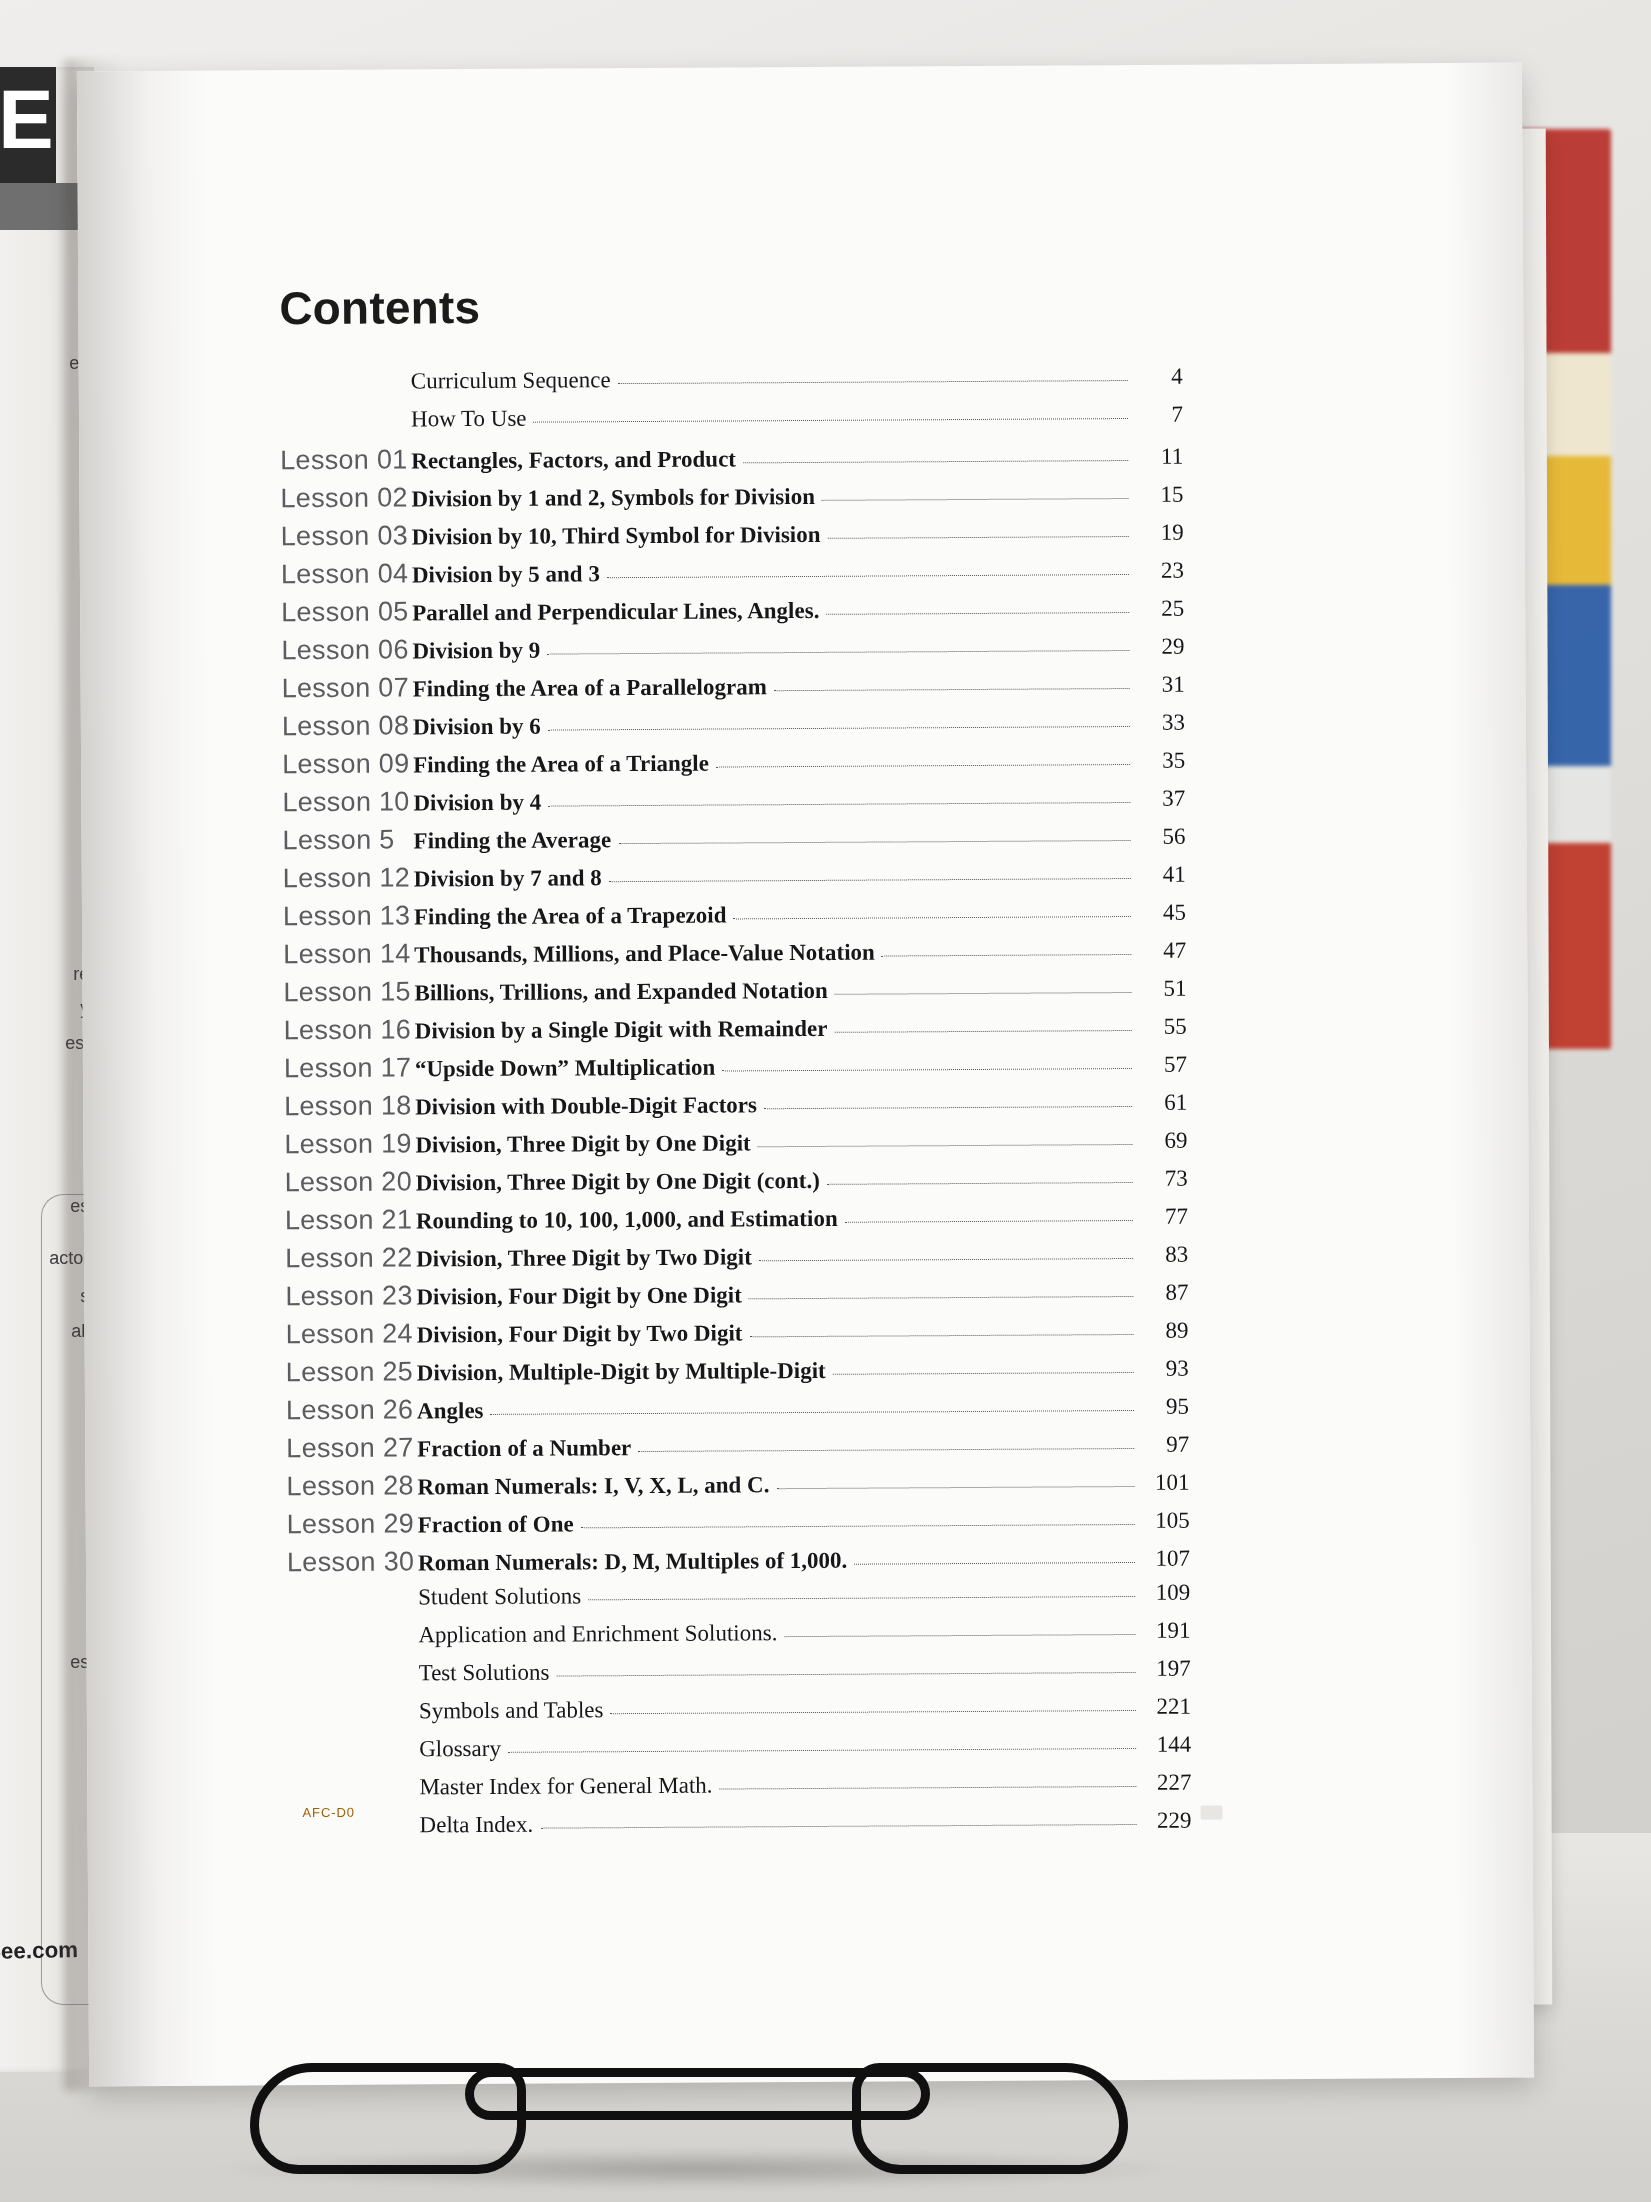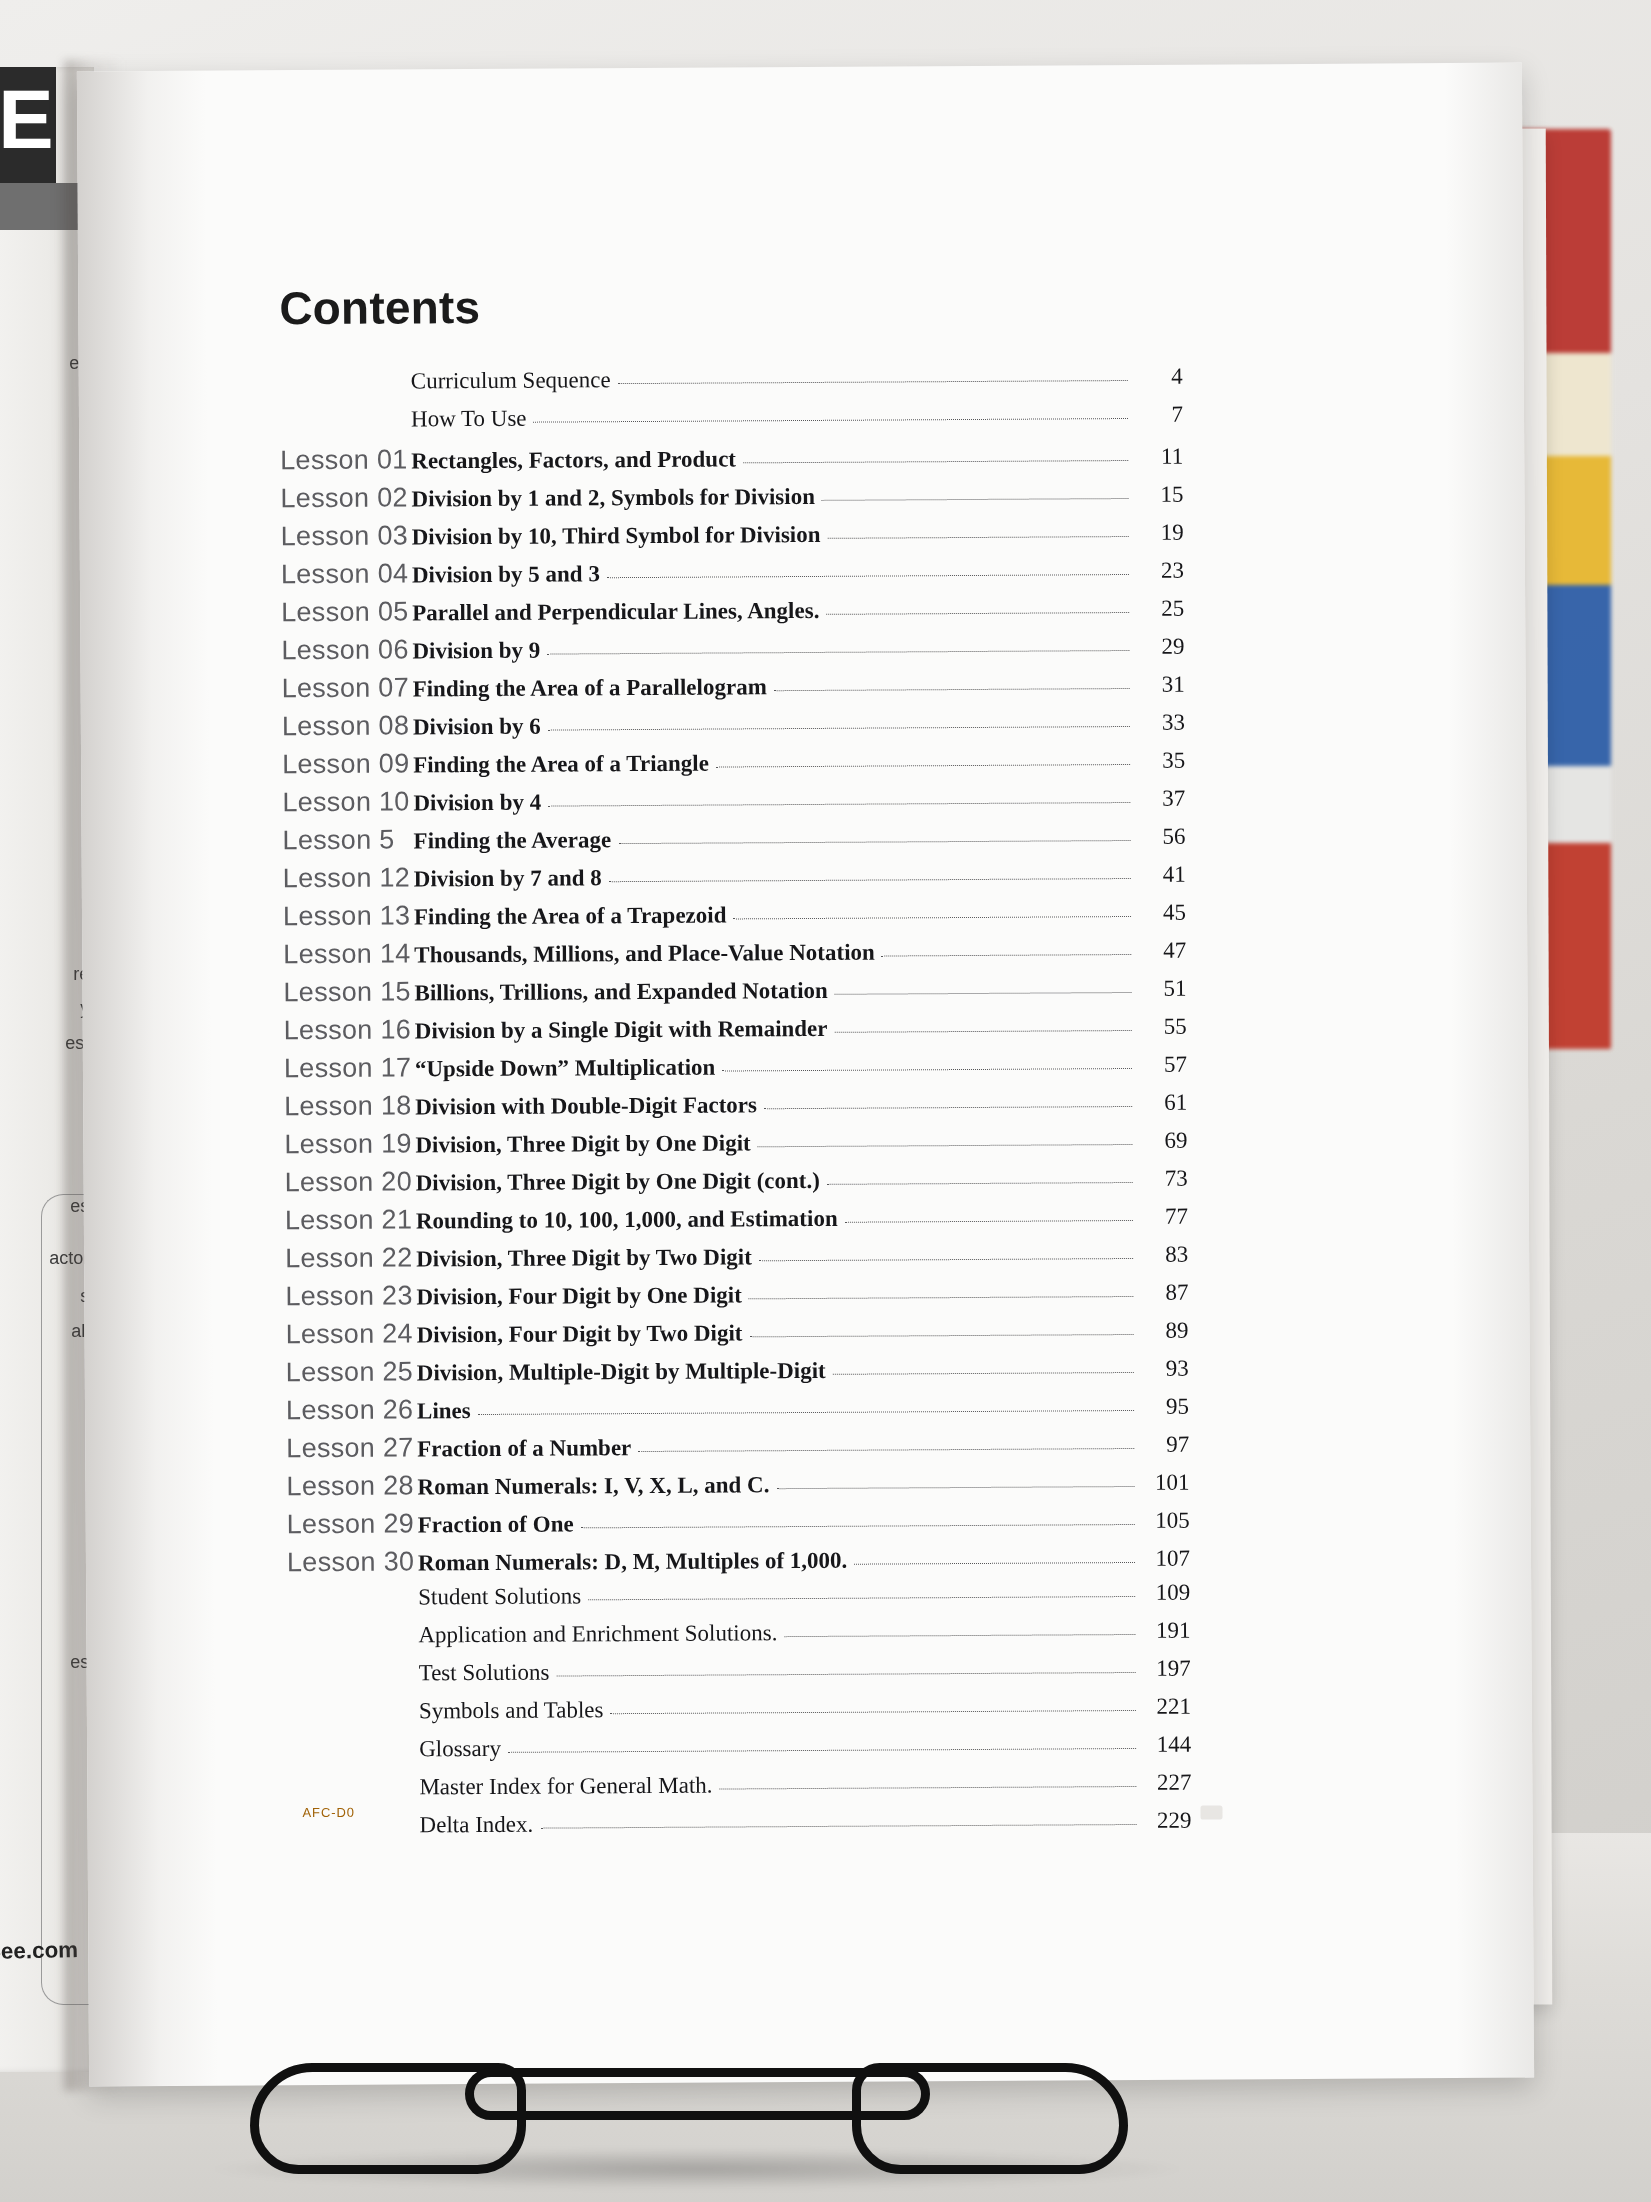--- a/index.html
+++ b/index.html
@@ -477,21 +477,21 @@
         <span class="pageno">89</span>
       </div>
       <div class="row bold">
         <span class="lesson-label">Lesson 25</span>
         <span class="entry-title">Division, Multiple-Digit by Multiple-Digit</span>
         <span class="leader"></span>
         <span class="pageno">93</span>
       </div>
       <div class="row bold">
         <span class="lesson-label">Lesson 26</span>
-        <span class="entry-title">Lines</span>
+        <span class="entry-title">Angles</span>
         <span class="leader"></span>
         <span class="pageno">95</span>
       </div>
       <div class="row bold">
         <span class="lesson-label">Lesson 27</span>
         <span class="entry-title">Fraction of a Number</span>
         <span class="leader"></span>
         <span class="pageno">97</span>
       </div>
       <div class="row bold">

